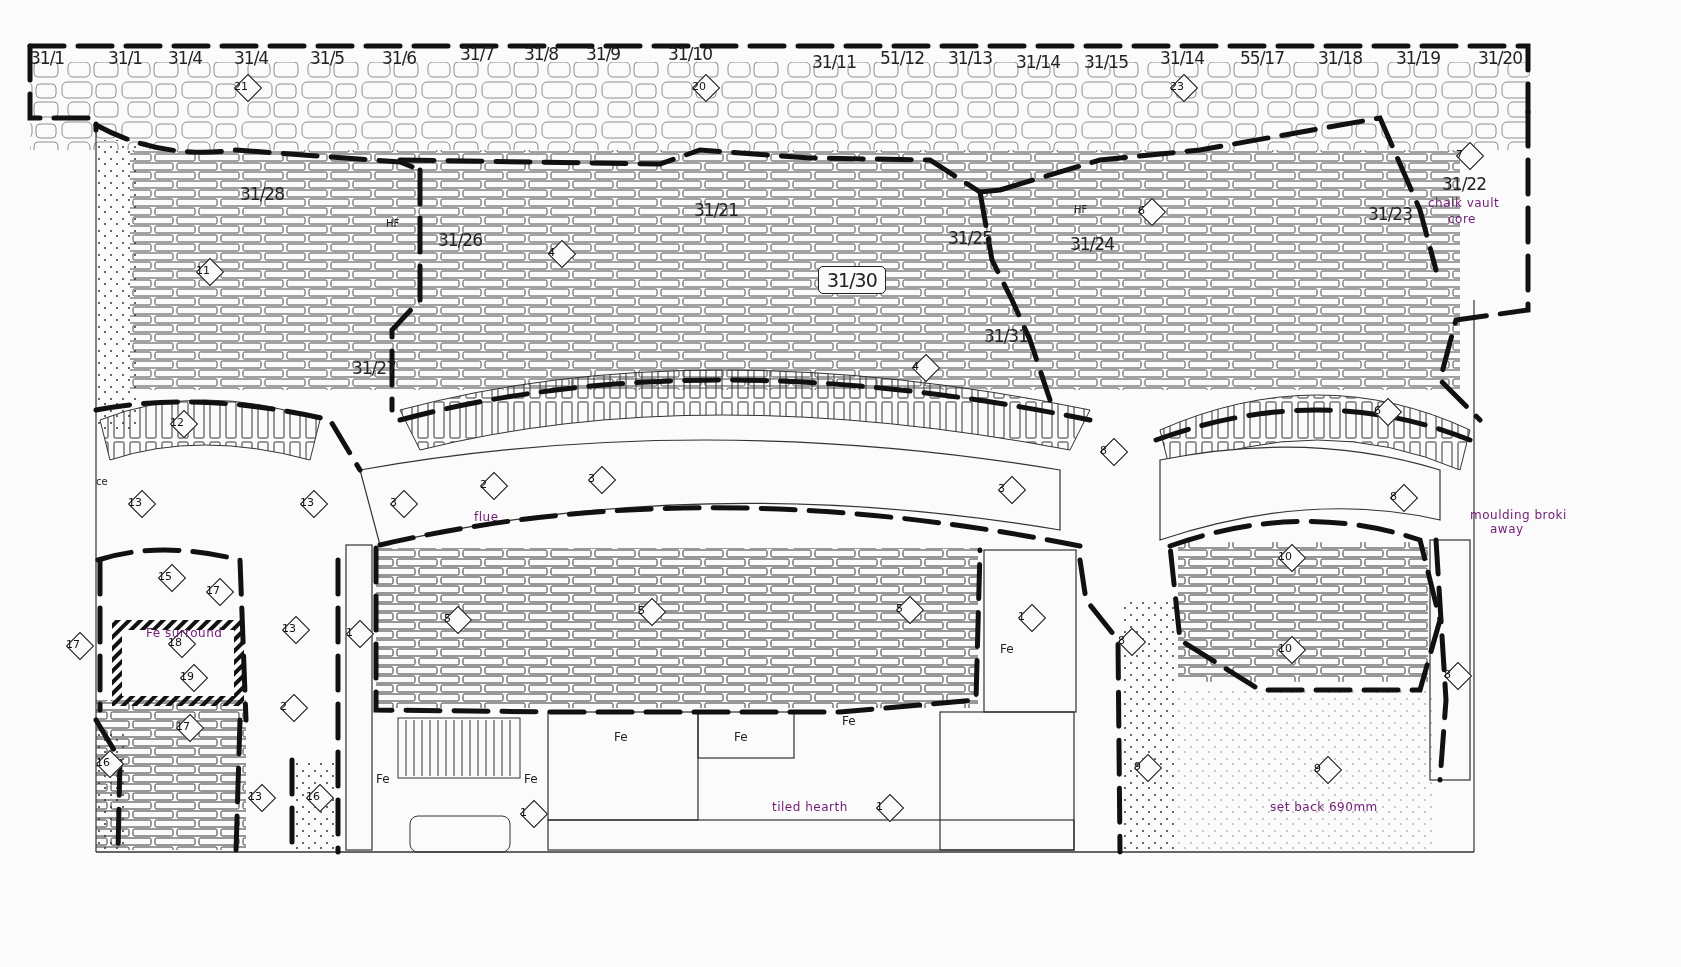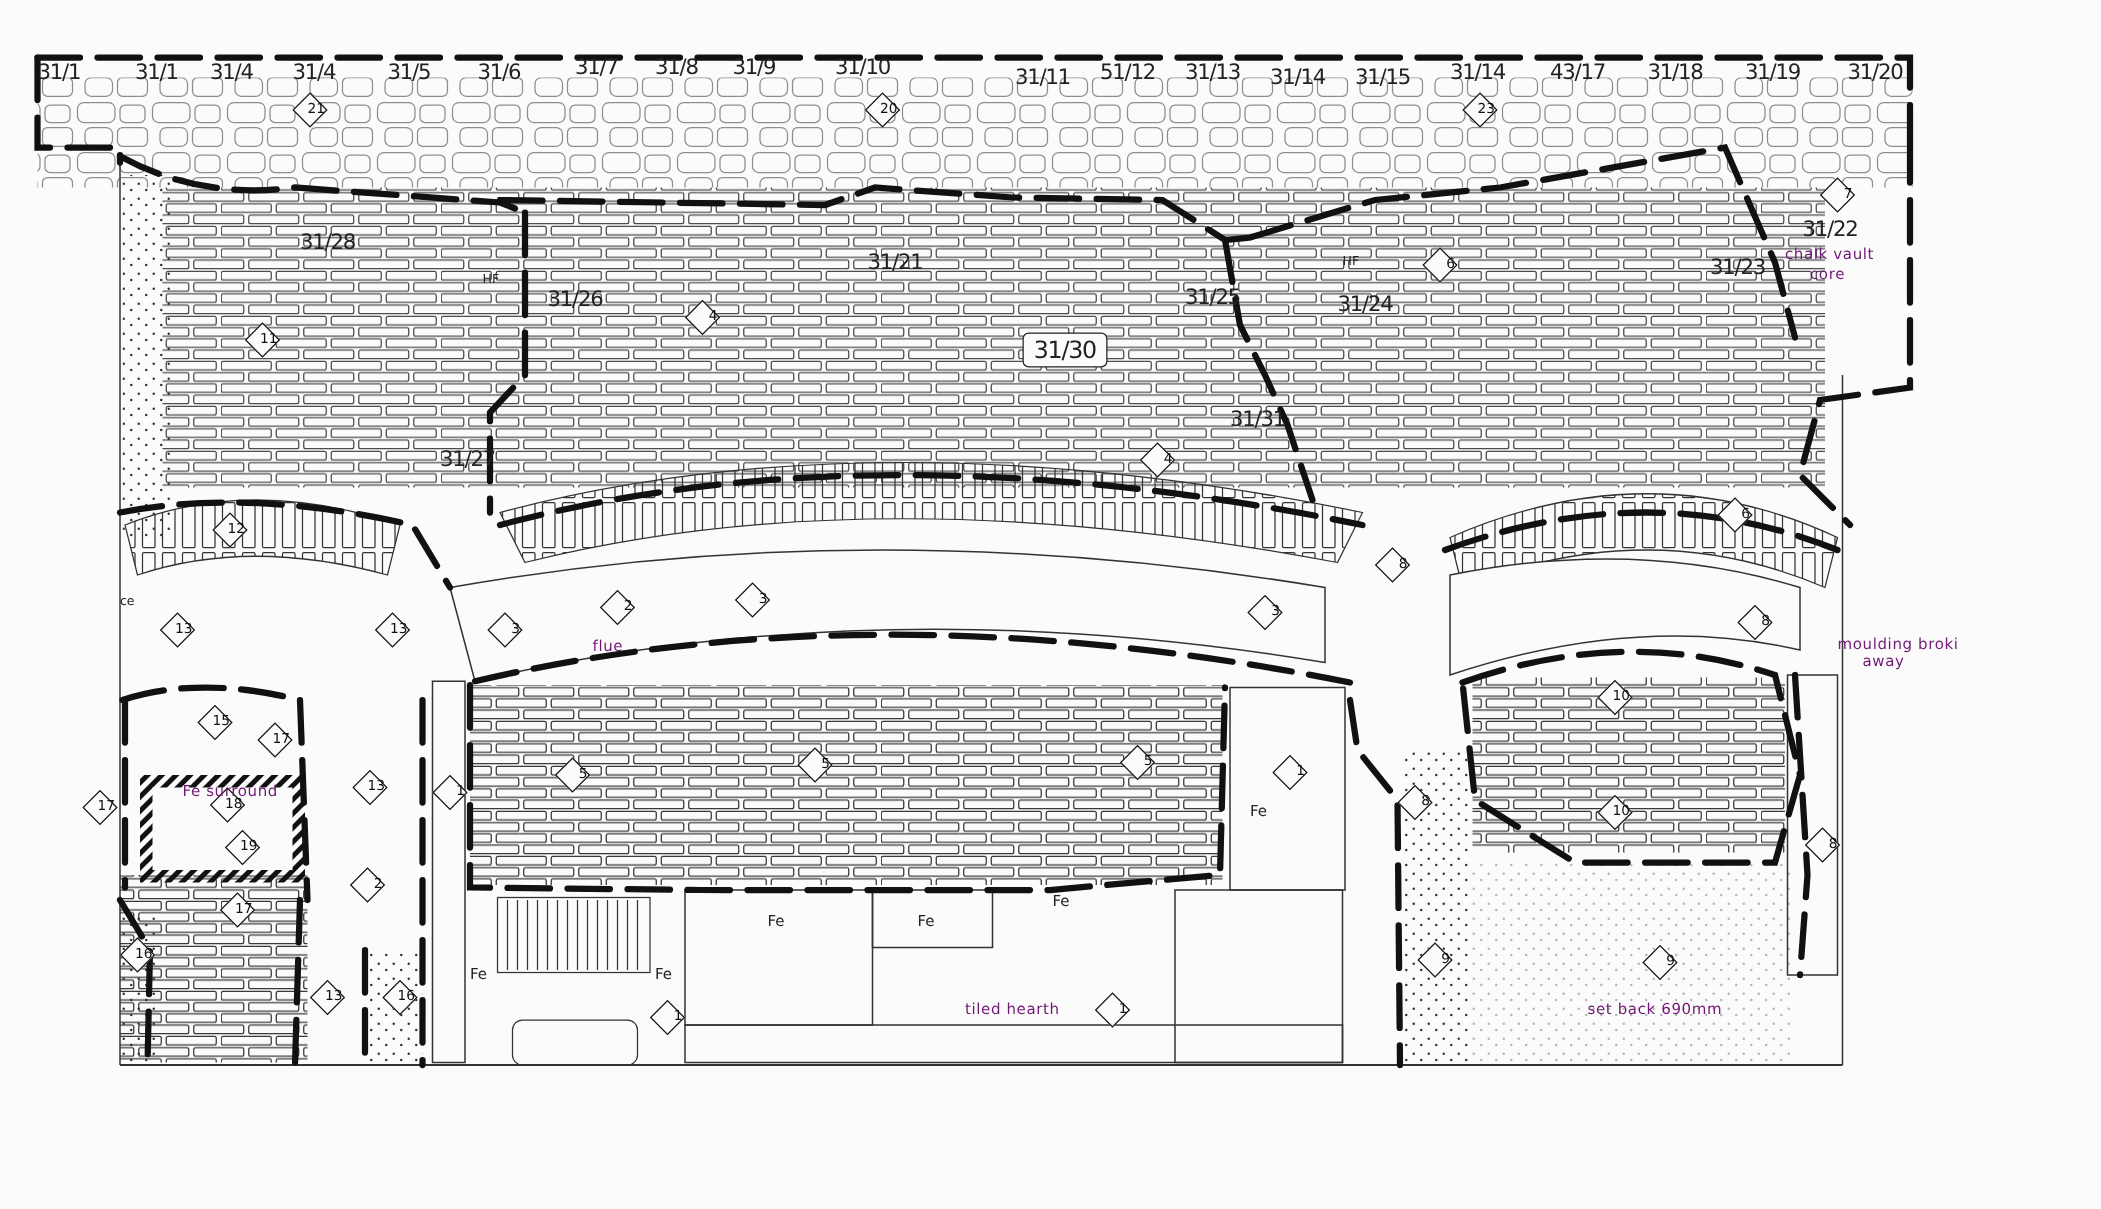--- a/index.html
+++ b/index.html
@@ -4,21 +4,21 @@
 <style>
   html,body{margin:0;padding:0;background:#fbfbfb;}
   body{width:1681px;height:967px;position:relative;overflow:hidden;font-family:"DejaVu Sans",sans-serif;color:#1a1a1a;}
   #drawing{position:absolute;left:0;top:0;width:1681px;height:967px;}
   .lbl{position:absolute;font-size:17px;letter-spacing:-1px;color:#222;white-space:nowrap;font-family:"DejaVu Sans",sans-serif;}
   .lbl.big{font-size:19px;}
   .box{border:1.6px solid #222;border-radius:5px;padding:2px 8px;background:#fbfbfb;}
   .note{position:absolute;font-size:12px;color:#701a75;white-space:nowrap;font-family:"DejaVu Sans",sans-serif;letter-spacing:0.5px;}
   .dia{position:absolute;width:26px;height:26px;}
   .dia .sq{position:absolute;left:4px;top:4px;width:18px;height:18px;border:1.6px solid #111;transform:rotate(45deg);background:#fbfbfb;}
-  .dia .n{position:absolute;left:0;top:0;width:26px;height:26px;line-height:26px;text-align:right;font-size:11px;color:#111;}
+  .dia .n{position:absolute;left:0;top:0;width:26px;height:26px;line-height:26px;text-align:left;font-size:11px;color:#111;}
   .fe{position:absolute;font-size:12px;color:#222;}
 </style>
 </head>
 <body>
 
 <div id="drawing">
   <svg width="1681" height="967" viewBox="0 0 1681 967" xmlns="http://www.w3.org/2000/svg">
     <defs>
       <pattern id="bricks" width="44" height="18" patternUnits="userSpaceOnUse">
         <rect x="1" y="1" width="40" height="7" rx="1.5" fill="none" stroke="#333" stroke-width="1"></rect>
@@ -138,21 +138,21 @@
     <span class="lbl" style="left:460px;top:44px">31/7</span>
     <span class="lbl" style="left:524px;top:44px">31/8</span>
     <span class="lbl" style="left:586px;top:44px">31/9</span>
     <span class="lbl" style="left:668px;top:44px">31/10</span>
     <span class="lbl" style="left:812px;top:52px">31/11</span>
     <span class="lbl" style="left:880px;top:48px">51/12</span>
     <span class="lbl" style="left:948px;top:48px">31/13</span>
     <span class="lbl" style="left:1016px;top:52px">31/14</span>
     <span class="lbl" style="left:1084px;top:52px">31/15</span>
     <span class="lbl" style="left:1160px;top:48px">31/14</span>
-    <span class="lbl" style="left:1240px;top:48px">43/17</span>
+    <span class="lbl" style="left:1240px;top:48px">55/17</span>
     <span class="lbl" style="left:1318px;top:48px">31/18</span>
     <span class="lbl" style="left:1396px;top:48px">31/19</span>
     <span class="lbl" style="left:1478px;top:48px">31/20</span>
   </div>
 
   <div>
     <span class="lbl" style="left:694px;top:200px">31/21</span>
     <span class="lbl" style="left:1442px;top:174px">31/22</span>
     <span class="lbl" style="left:1368px;top:204px">31/23</span>
     <span class="lbl" style="left:1070px;top:234px">31/24</span>

